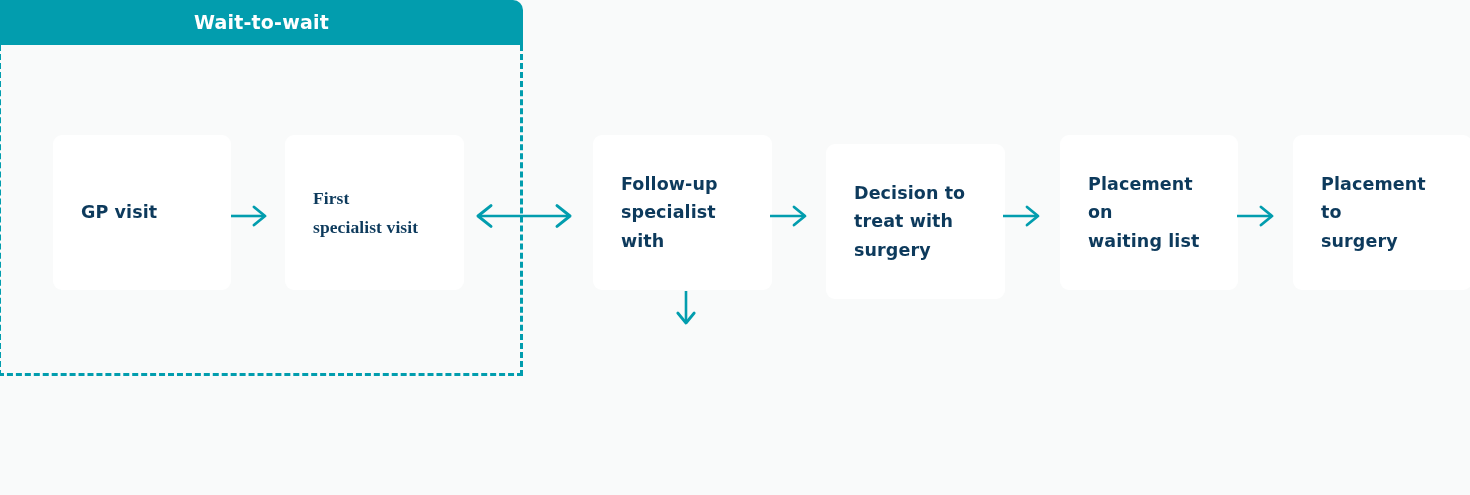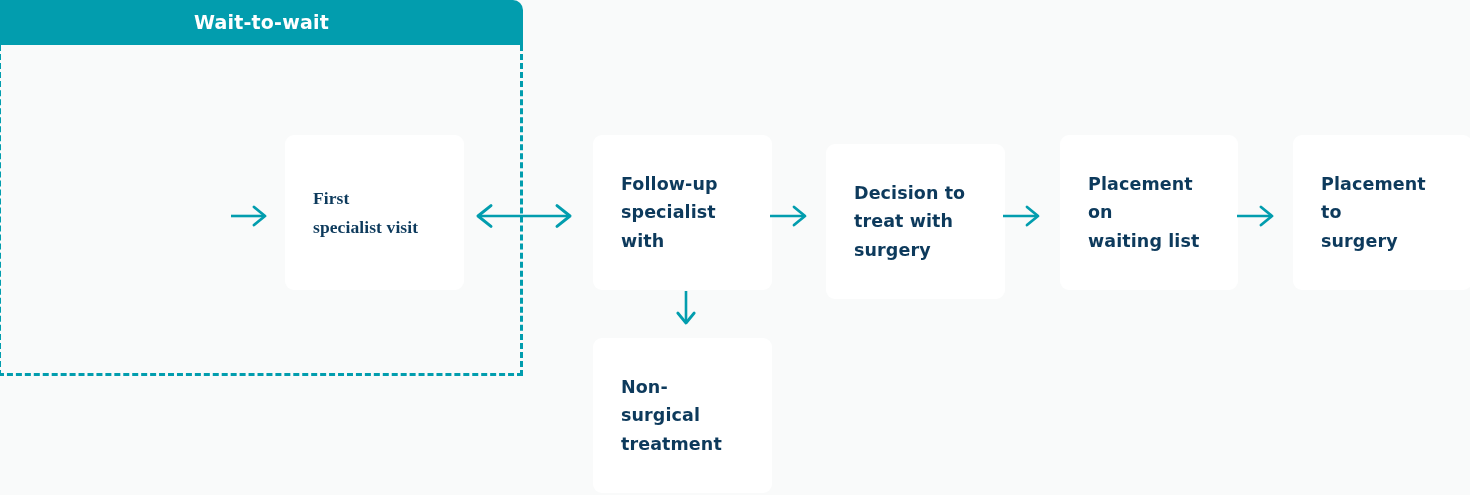--- a/index.html
+++ b/index.html
@@ -96,20 +96,23 @@
 <body style="background: rgb(249, 250, 250);">
 
 <div id="stage">
 
   <div class="group-header" style="background: rgb(2, 157, 174);">
     <span class="group-header-label" style="color: rgb(255, 255, 255);">Wait-to-wait</span>
   </div>
 
   <div class="group-region" style="border-color: rgb(2, 157, 174);"></div>
 
+  <div class="card" style="left: 53px; top: 135px; width: 178px; height: 155px;">
+    <span class="card-label">GP visit</span>
+  </div>
 
   <div class="card" style="left: 285px; top: 135px; width: 179px; height: 155px; font-family: Liberation Serif, serif;">
     <span class="card-label">First
 specialist visit</span>
   </div>
 
   <div class="card" style="left: 593px; top: 135px; width: 179px; height: 155px;">
     <span class="card-label">Follow-up
 specialist with</span>
   </div>
@@ -123,24 +126,20 @@
   <div class="card" style="left: 1060px; top: 135px; width: 178px; height: 155px;">
     <span class="card-label">Placement on
 waiting list</span>
   </div>
 
   <div class="card" style="left: 1293px; top: 135px; width: 179px; height: 155px;">
     <span class="card-label">Placement to
 surgery</span>
   </div>
 
-  <div class="card" style="left: 593px; top: 338px; width: 179px; height: 155px;">
-    <span class="card-label">Non-surgical
-treatment</span>
-  </div>
 
   <div class="arrow" style="left: 231px; top: 203px;">
       <svg width="34" height="26" viewBox="0 0 34 26">
         <line x1="0" y1="13" x2="32" y2="13" stroke="#029dae" stroke-width="2.6"></line>
         <polyline points="23,3.9800000000000004 34,13 23,22.02" fill="none" stroke="#029dae" stroke-width="2.8" stroke-linecap="round" stroke-linejoin="round"></polyline>
       </svg>
     </div>
   <div class="arrow" style="left: 478px; top: 203px;">
       <svg width="92" height="26" viewBox="0 0 92 26">
         <line x1="2" y1="13" x2="90" y2="13" stroke="#029dae" stroke-width="2.6"></line>

